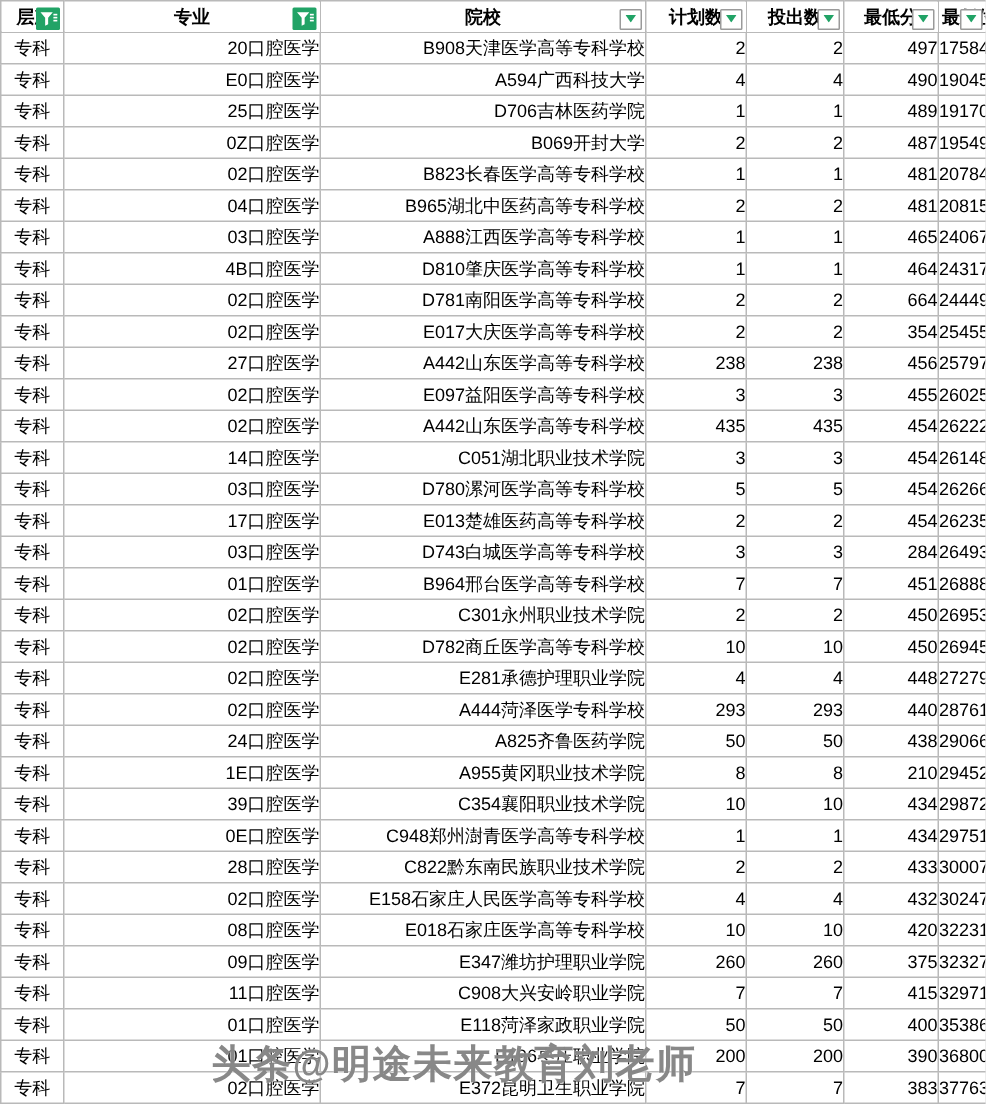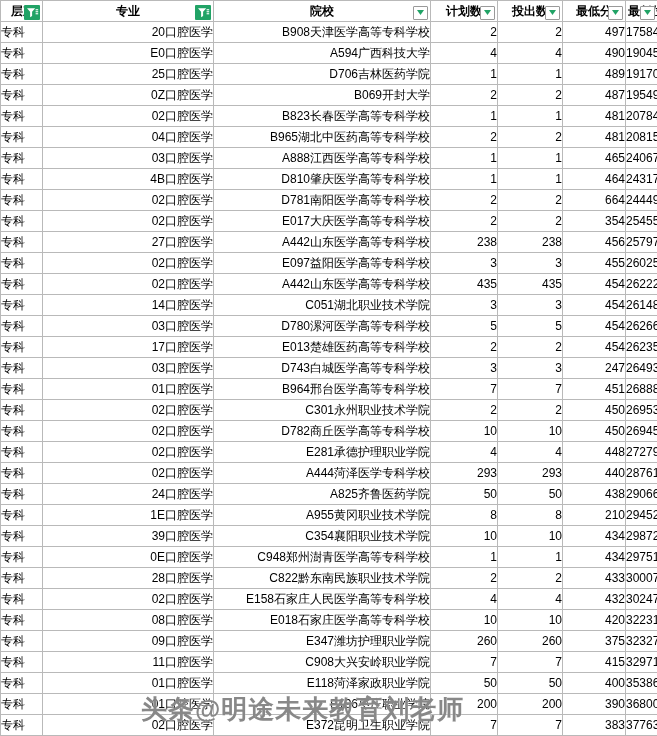--- a/index.html
+++ b/index.html
@@ -90,21 +90,21 @@
     height: 14px;
     background: #ffffff;
     border: 1px solid #9a9a9a;
     border-radius: 1px;
     cursor: pointer;
     box-sizing: border-box;
   }
   .filter-off svg { display: block; margin: 3px auto 0 auto; }
 
   
-  td.level  { text-align: left; }
+  td.level  { text-align: center; }
   td.major  { text-align: right;  padding-left: 3px; }
   td.school { text-align: right;  padding-left: 3px; }
   td.num    { text-align: right; padding-right: 3px; }
 
   
   #watermark {
     position: absolute;
     left: 141px;
     top: 694px;
     width: 390px;
@@ -344,21 +344,21 @@
           <td class="num">2</td>
           <td class="num">454</td>
           <td class="num">262357</td>
         </tr>
         <tr>
           <td class="level">专科</td>
           <td class="major">03口腔医学</td>
           <td class="school">D743白城医学高等专科学校</td>
           <td class="num">3</td>
           <td class="num">3</td>
-          <td class="num">247</td>
+          <td class="num">284</td>
           <td class="num">264939</td>
         </tr>
         <tr>
           <td class="level">专科</td>
           <td class="major">01口腔医学</td>
           <td class="school">B964邢台医学高等专科学校</td>
           <td class="num">7</td>
           <td class="num">7</td>
           <td class="num">451</td>
           <td class="num">268880</td>

